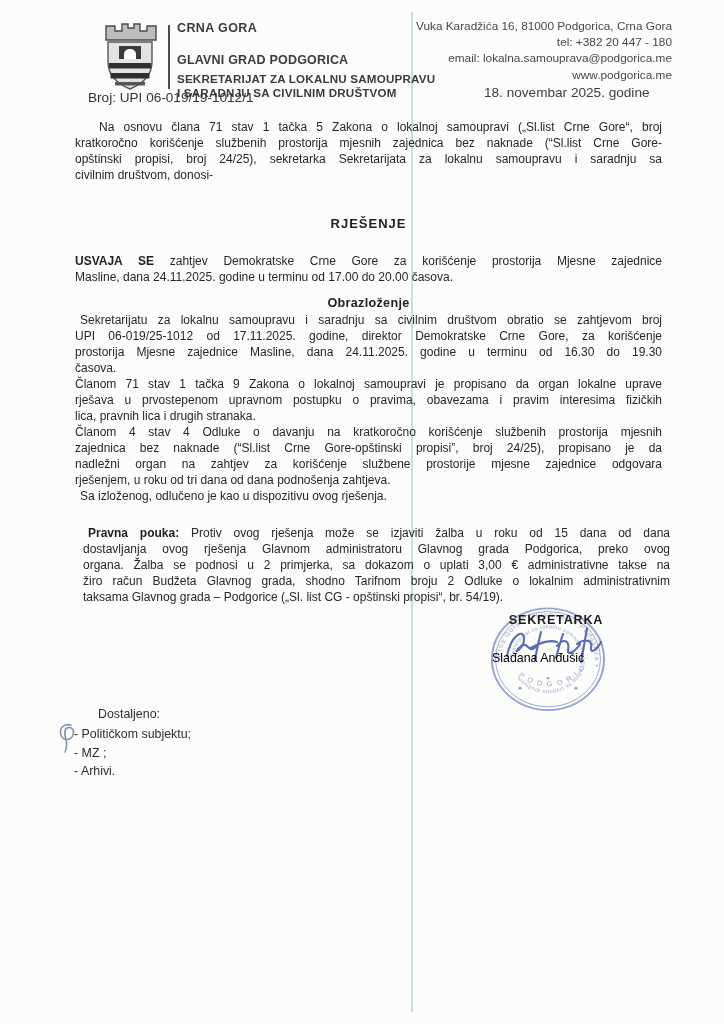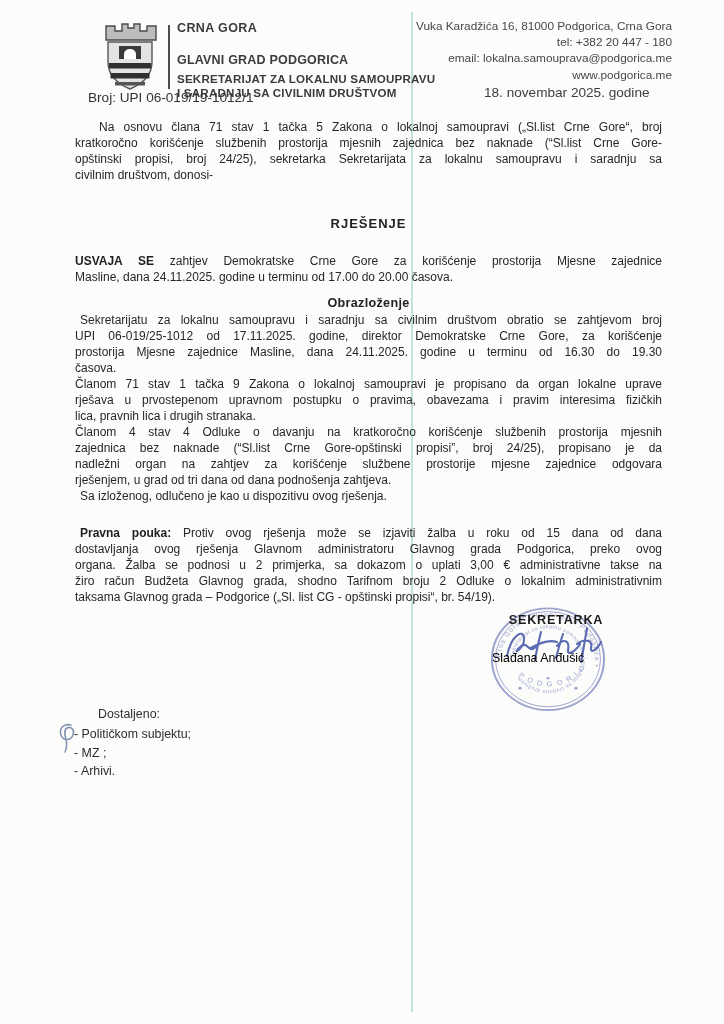--- a/index.html
+++ b/index.html
@@ -103,25 +103,25 @@
     <div class="ln indent-sm">Sekretarijatu za lokalnu samoupravu i saradnju sa civilnim društvom obratio se zahtjevom broj</div>
     <div class="ln">UPI 06-019/25-1012 od 17.11.2025. godine, direktor Demokratske Crne Gore, za korišćenje</div>
     <div class="ln">prostorija Mjesne zajednice Masline, dana  24.11.2025. godine u terminu od 16.30 do 19.30</div>
     <div class="ln nj">časova.</div>
     <div class="ln">Članom 71 stav 1 tačka 9  Zakona o lokalnoj samoupravi je propisano da organ lokalne uprave</div>
     <div class="ln">rješava u prvostepenom upravnom postupku o pravima, obavezama i pravim interesima fizičkih</div>
     <div class="ln nj">lica, pravnih lica i drugih stranaka.</div>
     <div class="ln">Članom 4 stav 4 Odluke o davanju na kratkoročno korišćenje službenih prostorija mjesnih</div>
     <div class="ln">zajednica bez naknade (“Sl.list Crne Gore-opštinski propisi”, broj 24/25), propisano je da</div>
     <div class="ln">nadležni organ na zahtjev za korišćenje službene prostorije mjesne zajednice odgovara</div>
-    <div class="ln nj">rješenjem, u grad od tri dana od dana podnošenja zahtjeva.</div>
+    <div class="ln nj">rješenjem, u roku od tri dana od dana podnošenja zahtjeva.</div>
     <div class="ln nj indent-sm">Sa izloženog, odlučeno je kao u dispozitivu ovog rješenja.</div>
   </div>
 
-  <div class="abs col" style="top:525px;">
+  <div class="abs col" style="top:525px;margin-left:8px;">
     <div class="ln indent-sm">
       <b class="run">Pravna pouka:</b><span> Protiv ovog rješenja može se izjaviti žalba u roku od 15 dana od dana</span>
     </div>
     <div class="ln">dostavljanja ovog rješenja Glavnom administratoru Glavnog grada Podgorica, preko ovog</div>
     <div class="ln">organa. Žalba se podnosi u 2 primjerka, sa dokazom o uplati 3,00 € administrativne takse na</div>
     <div class="ln">žiro račun Budžeta Glavnog grada, shodno Tarifnom broju 2 Odluke o lokalnim administrativnim</div>
     <div class="ln nj">taksama Glavnog grada – Podgorice („Sl. list CG - opštinski propisi“, br. 54/19).</div>
   </div>
 
   <svg class="abs stamp-svg" width="130" height="118" viewBox="0 0 130 130" preserveAspectRatio="none">

